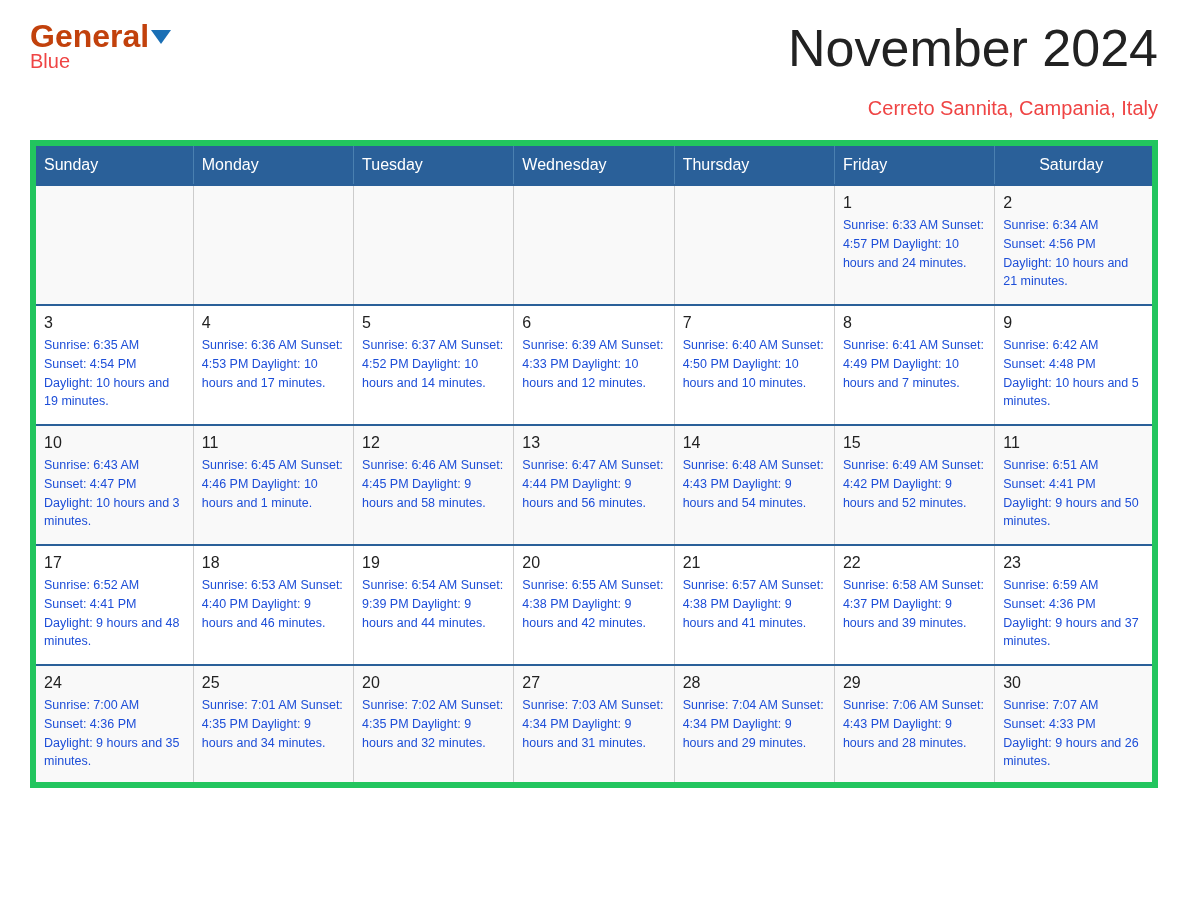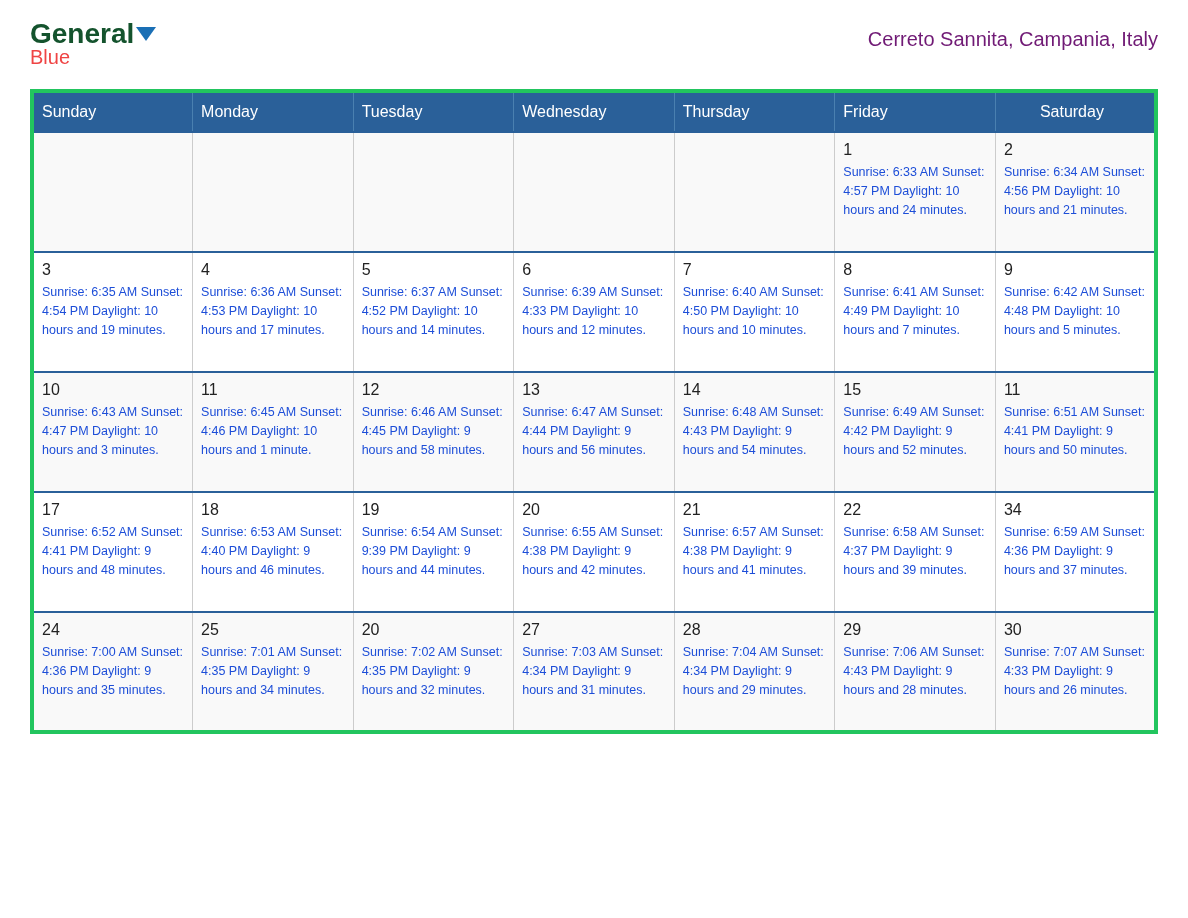--- a/index.html
+++ b/index.html
@@ -16,23 +16,23 @@
       justify-content: space-between;
       align-items: flex-start;
       margin-bottom: 20px;
     }
     .logo {
       display: flex;
       flex-direction: column;
       align-items: flex-start;
     }
     .logo-text {
-      font-size: 28px;
+      font-size: 32px;
       font-weight: bold;
-      color: #14532d;
+      color: #c2410c;
       line-height: 1;
     }
     .logo-triangle {
       display: inline-block;
       width: 0;
       height: 0;
       border-left: 10px solid transparent;
       border-right: 10px solid transparent;
       border-top: 14px solid #1a6fb5;
       margin-left: 2px;
@@ -50,27 +50,27 @@
       text-align: right;
     }
     .month-title {
       font-size: 52px;
       font-weight: normal;
       color: #222;
       line-height: 1.1;
     }
     .location-title {
       font-size: 20px;
-      color: #701a75;
-      margin-top: 8px;
+      color: #ef4444;
+      margin-top: 20px;
     }
     table {
       width: 100%;
       border-collapse: collapse;
-      border: 4px solid #22c55e;
+      border: 6px solid #22c55e;
     }
     thead tr {
       background-color: #2a6099;
       color: #fff;
     }
     thead th {
       padding: 10px 8px;
       font-size: 16px;
       font-weight: normal;
       text-align: left;
@@ -109,20 +109,21 @@
 <body>
 
 <div class="header">
   <div class="logo">
     <div class="logo-text">
       General<span class="logo-triangle"></span>
     </div>
     <div class="logo-blue-line">Blue</div>
   </div>
   <div class="title-block">
+    <div class="month-title">November 2024</div>
     <div class="location-title">Cerreto Sannita, Campania, Italy</div>
   </div>
 </div>
 
 <table>
   <thead>
     <tr>
     <th>Sunday</th>
         <th>Monday</th>
         <th>Tuesday</th>
@@ -271,21 +272,21 @@
 Sunset: 4:38 PM
 Daylight: 9 hours and 41 minutes.</div>
         </td>
         <td>
           <div class="day-number">22</div>
           <div class="day-info">Sunrise: 6:58 AM
 Sunset: 4:37 PM
 Daylight: 9 hours and 39 minutes.</div>
         </td>
         <td>
-          <div class="day-number">34</div>
+          <div class="day-number">23</div>
           <div class="day-info">Sunrise: 6:59 AM
 Sunset: 4:36 PM
 Daylight: 9 hours and 37 minutes.</div>
         </td>
       </tr>
       <tr>
         <td>
           <div class="day-number">24</div>
           <div class="day-info">Sunrise: 7:00 AM
 Sunset: 4:36 PM

